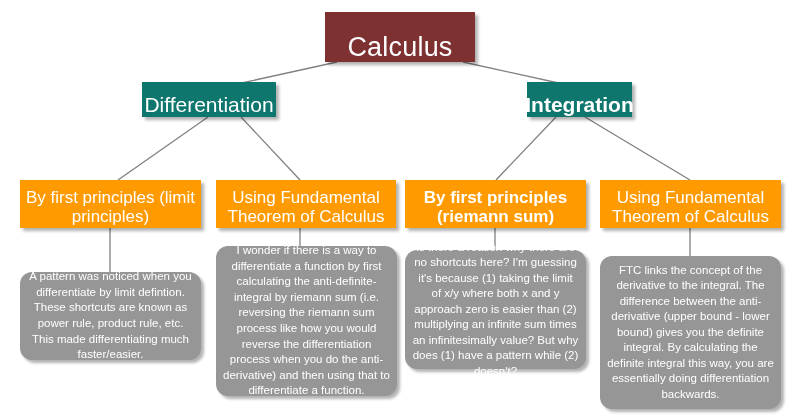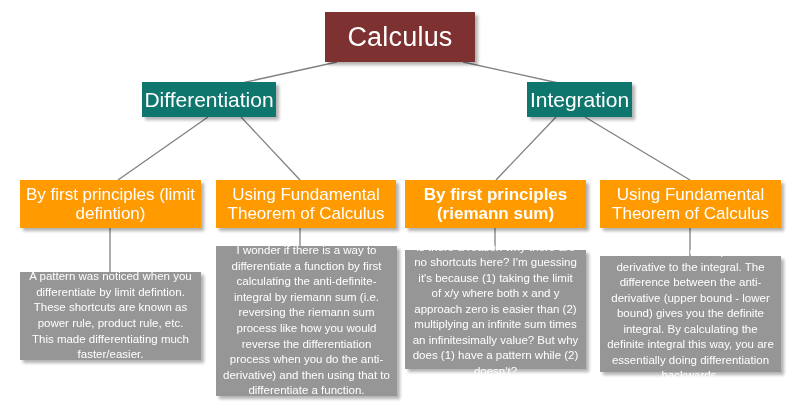--- a/index.html
+++ b/index.html
@@ -9,21 +9,21 @@
     font-family:"Liberation Sans", sans-serif;
     overflow:hidden;
   }
   #canvas{position:relative;width:800px;height:420px;}
   #edges{position:absolute;left:0;top:0;width:800px;height:420px;}
 
   .node{
     position:absolute;
     box-sizing:border-box;
     display:flex;
-    align-items:center;
+    align-items:flex-end;
     justify-content:center;
     text-align:center;
     color:#ffffff;
     line-height:1.12;
     box-shadow:3px 3px 3px rgba(0,0,0,0.30);
     z-index:2;
   }
 
   .root{
     background:#7E3131;
@@ -38,20 +38,21 @@
     background:#FF9A00;
     font-size:17px;
     padding:2px 4px;
   }
   .note{
     background:#969696;
     font-size:11.5px;
     line-height:1.35;
     padding:5px 7px;
     align-items:center;
+    border-radius:12px;
   }
   .note span{display:block;width:100%;}
 </style>
 </head>
 <body>
 
 <div id="canvas">
 
   <svg id="edges" viewBox="0 0 800 420">
 
@@ -71,28 +72,28 @@
   </svg>
 
   <div class="node root" style="left:325px;top:12px;width:150px;height:50px;">
     <span>Calculus</span>
   </div>
 
   <div class="node branch" style="left:142px;top:82px;width:134px;height:35px;">
     <span>Differentiation</span>
   </div>
 
-  <div class="node branch" style="left:527px;top:82px;width:105px;height:35px;">
+  <div class="node branch" style="left:527px;top:82px;width:105px;height:35px;font-weight:bold;">
     <span>Integration</span>
   </div>
 
   <div class="node topic" style="left:20px;top:180px;width:181px;height:48px;">
     <span>
       <span>By first principles</span>
-      <span>(limit defintion)</span>
+      <span>(limit principles)</span>
     </span>
   </div>
 
   <div class="node topic" style="left:216px;top:180px;width:180px;height:48px;">
     <span>
       <span>Using Fundamental</span>
       <span>Theorem of Calculus</span>
     </span>
   </div>
 
@@ -115,17 +116,17 @@
   </div>
 
   <div class="node note" style="left:216px;top:246px;width:181px;height:150px;">
     <span>I wonder if there is a way to differentiate a function by first calculating the anti-definite-integral by riemann sum (i.e. reversing the riemann sum process like how you would reverse the differentiation process when you do the anti-derivative) and then using that to differentiate a function.</span>
   </div>
 
   <div class="node note" style="left:405px;top:250px;width:181px;height:119px;">
     <span>Is there a reason why there are no shortcuts here? I'm guessing it's because (1) taking the limit of x/y where both x and y approach zero is easier than (2) multiplying an infinite sum times an infinitesimally value? But why does (1) have a pattern while (2) doesn't?</span>
   </div>
 
-  <div class="node note" style="left:600px;top:256px;width:181px;height:116px;">
+  <div class="node note" style="left:600px;top:256px;width:181px;height:153px;">
     <span>FTC links the concept of the derivative to the integral. The difference between the anti-derivative (upper bound - lower bound) gives you the definite integral. By calculating the definite integral this way, you are essentially doing differentiation backwards.</span>
   </div>
 
 </div>
 
 </body></html>

